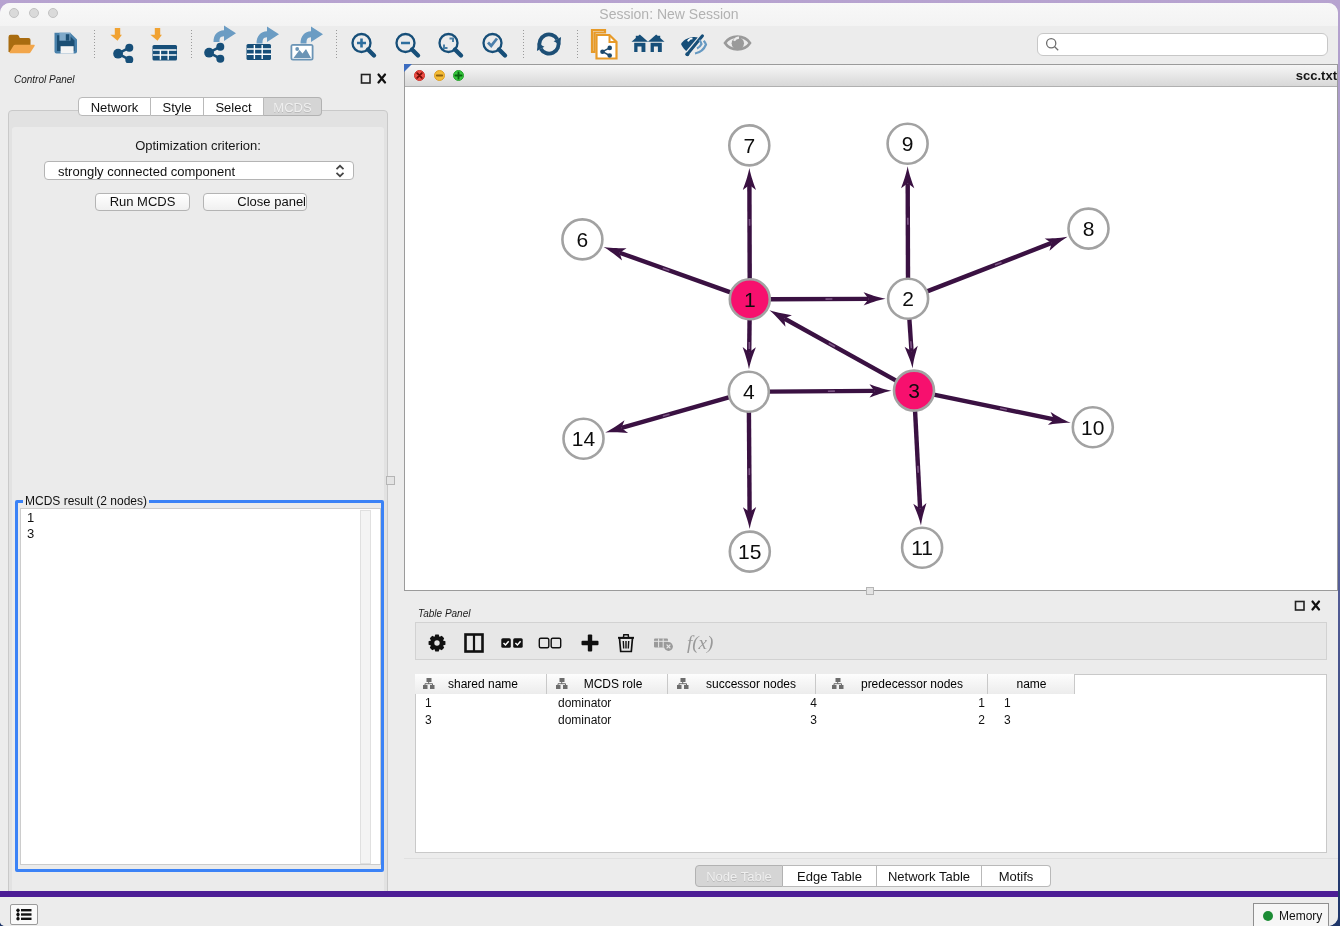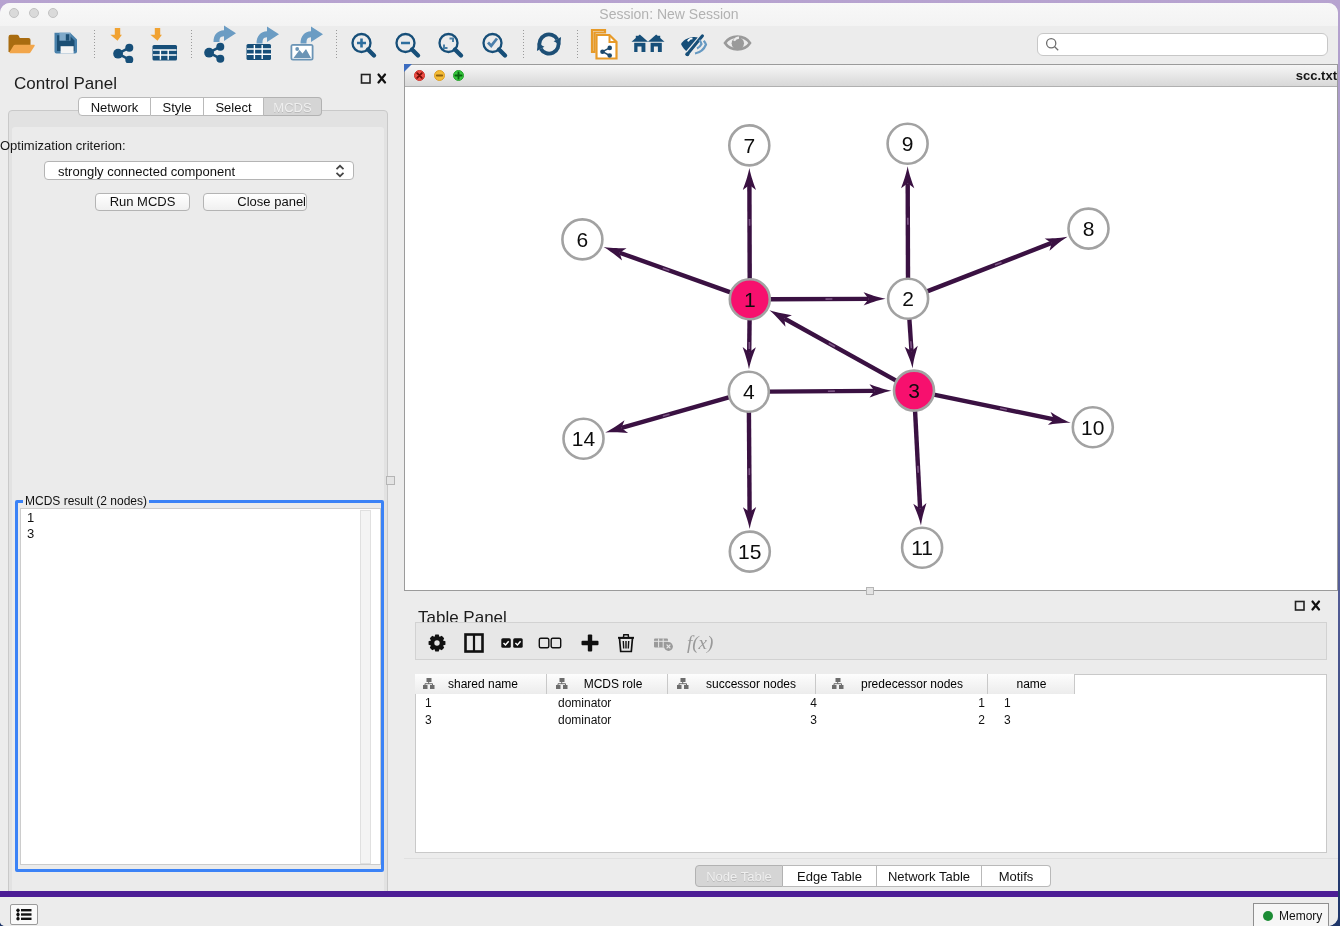--- a/index.html
+++ b/index.html
@@ -12,21 +12,21 @@
 
 #titlebar{left:0;top:0;width:1338px;height:23px;background:linear-gradient(#f8f8f8,#f3f3f3);border-bottom:1px solid #d7d7d7;}
 .tl{top:5px;width:10px;height:10px;border-radius:50%;background:#dadada;border:1px solid #c2c2c2;box-sizing:border-box;}
 #wtitle{left:0;top:3px;width:1338px;text-align:center;font-size:14px;color:#b2b2b2;}
 
 #toolbar{left:0;top:23px;width:1338px;height:40px;background:#ececec;}
 .sep{top:4px;width:1px;height:28px;background:repeating-linear-gradient(180deg,#9a9a9a 0 1px,transparent 1px 3px);}
 #searchbox{left:1037px;top:7px;width:289px;height:21px;background:#fff;border:1px solid #c7c7c7;border-radius:6px;}
 
 #cpanel{left:0;top:61px;width:396px;height:830px;background:#ececec;}
-.ptitle{font-size:17px;color:#1c1c1c;}
+.ptitle{font-size:10px;color:#1c1c1c;font-style:italic;}
 .tabs{top:33px;height:19px;font-size:13px;}
 .tab{position:absolute;top:0;height:19px;line-height:19px;text-align:center;background:#fff;border:1px solid #b9b9b9;box-sizing:border-box;color:#111;}
 .tab.act{background:#d5d5d5;color:#efefef;text-shadow:0 1px 0 #bbb;border-color:#b2b2b2;}
 
 #netwin{left:404px;top:61px;width:934px;height:527px;border:1px solid #9b9b9b;box-sizing:border-box;background:#fff;}
 #nettitle{left:0;top:0;width:932px;height:21px;background:linear-gradient(#f6f6f6,#d8d8d8);border-bottom:1px solid #b0b0b0;}
 .mac{top:5px;width:11px;height:11px;border-radius:50%;box-sizing:border-box;}
 
 #tpanel{left:404px;top:592px;width:934px;height:301px;background:#ececec;}
 
@@ -228,21 +228,21 @@
       </svg>
     <div class="abs" style="left:8px;top:46px;width:380px;height:814px;background:#e2e2e2;border:1px solid #c9c9c9;border-radius:4px;box-sizing:border-box">
       <div class="abs" style="left:3px;top:16px;width:372px;height:793px;background:#ebebeb;border-radius:3px"></div>
     </div>
     <div class="tabs abs" style="left:78px;width:281px">
       <div class="tab" style="left:0;width:73px;border-radius:4px 0 0 4px">Network</div>
       <div class="tab" style="left:73px;width:53px;border-left:none">Style</div>
       <div class="tab" style="left:126px;width:60px;border-left:none">Select</div>
       <div class="tab act" style="left:186px;width:58px;border-left:none;border-radius:0 4px 4px 0">MCDS</div>
     </div>
-    <div class="abs" style="left:0;top:74px;width:396px;font-size:13px;color:#161616">Optimization criterion:</div>
+    <div class="abs" style="left:0;top:74px;width:396px;text-align:center;font-size:13px;color:#161616">Optimization criterion:</div>
     <div class="abs" style="left:44px;top:97px;width:310px;height:19px;background:#fff;border:1px solid #b4b4b4;border-radius:4px;box-sizing:border-box">
       <div class="abs" style="left:13px;top:2px;font-size:13px;color:#111">strongly connected component</div>
       <svg class="abs" style="left:288px;top:2px" width="14" height="14" viewBox="0 0 14 14">
           <path d="M3.5 5.2 L7 1.8 L10.5 5.2" fill="none" stroke="#444" stroke-width="1.7"></path>
           <path d="M3.5 8.8 L7 12.2 L10.5 8.8" fill="none" stroke="#444" stroke-width="1.7"></path>
         </svg>
     </div>
     <div class="abs" style="left:95px;top:129px;width:95px;height:18px;background:linear-gradient(#fff,#f0f0f0);border:1px solid #b4b4b4;border-radius:4px;box-sizing:border-box;text-align:center;font-size:13px;line-height:16px;color:#111">Run MCDS</div>
     <div class="abs" style="left:203px;top:129px;width:104px;height:18px;background:linear-gradient(#fff,#f0f0f0);border:1px solid #b4b4b4;border-radius:4px;box-sizing:border-box;text-align:right;font-size:13px;line-height:16px;color:#111">Close panel</div>
     <fieldset class="abs" style="left:15px;top:430px;width:369px;height:378px;margin:0;padding:0;border:3px solid #3b82f6;border-radius:2px;box-sizing:border-box">

